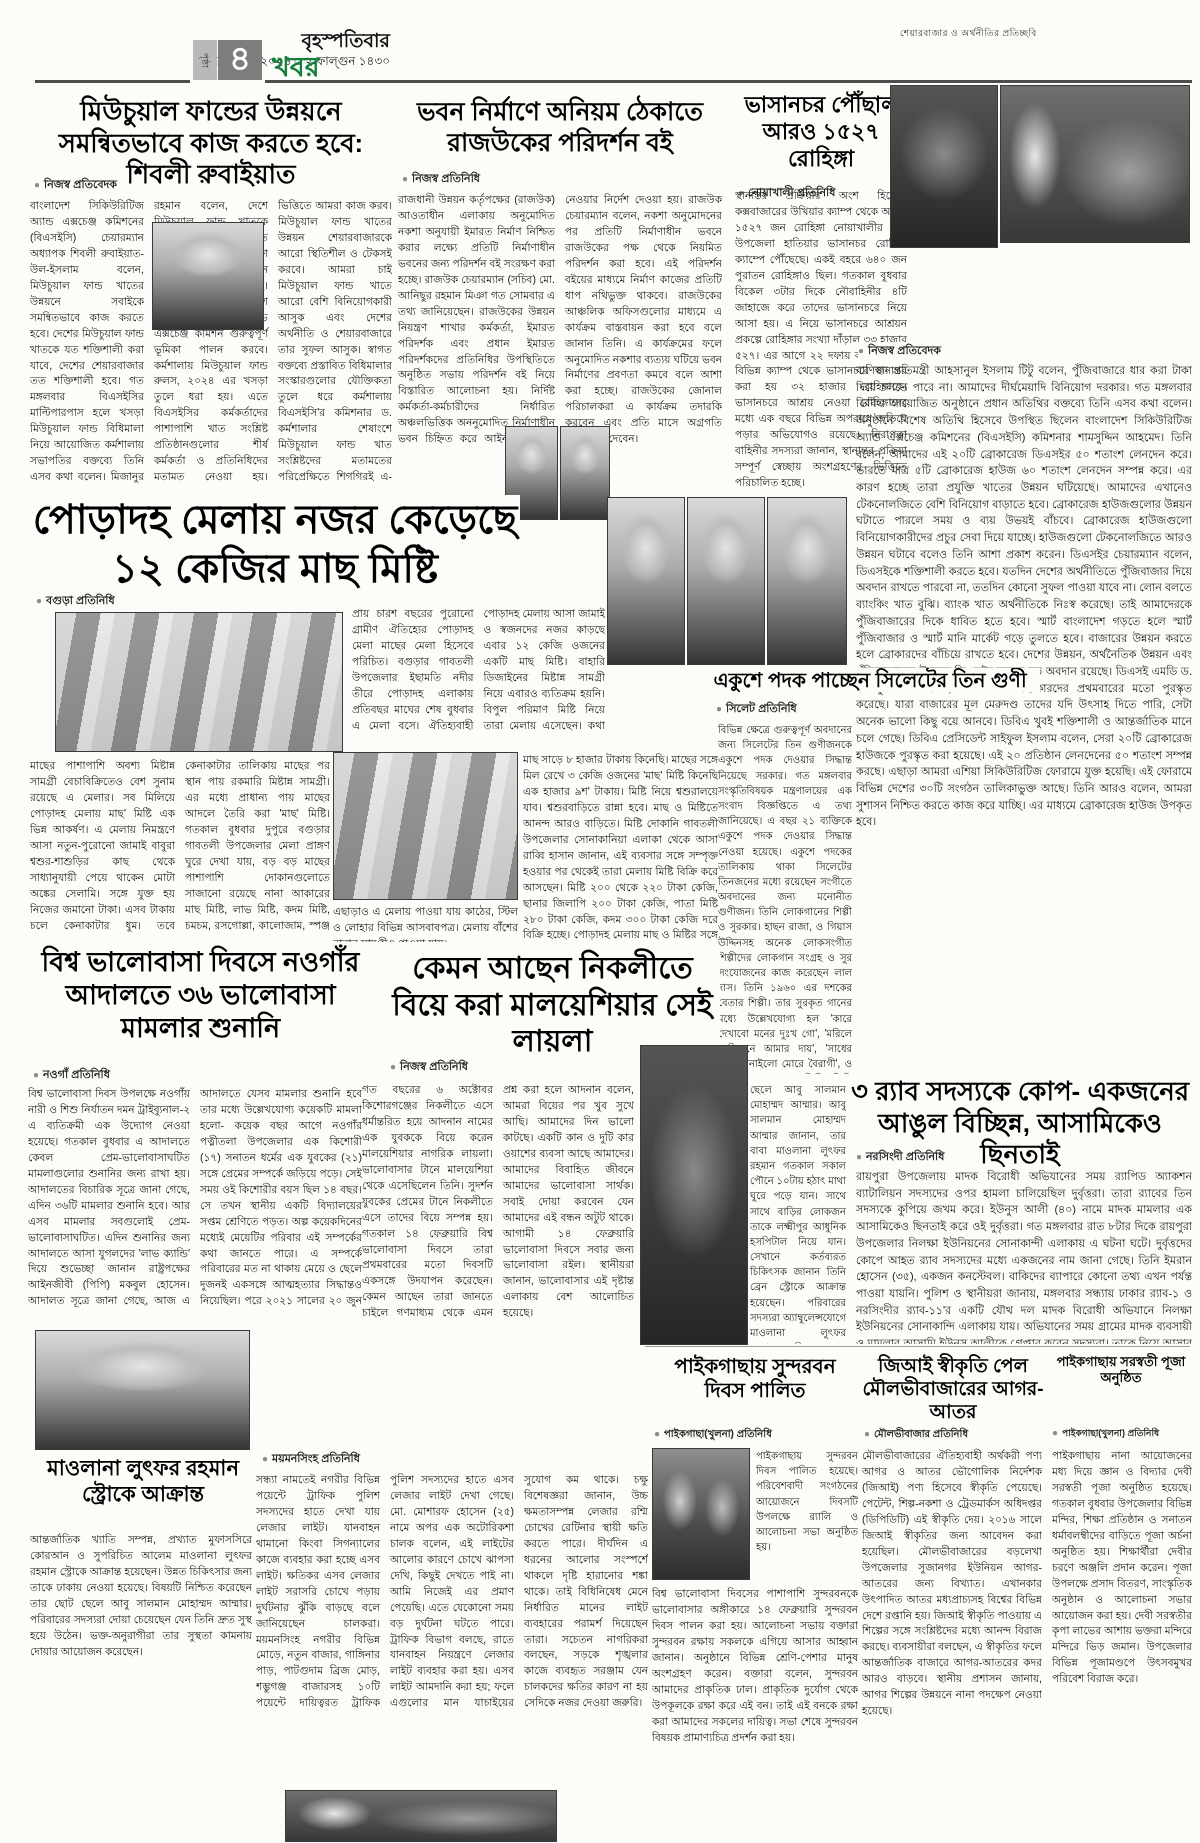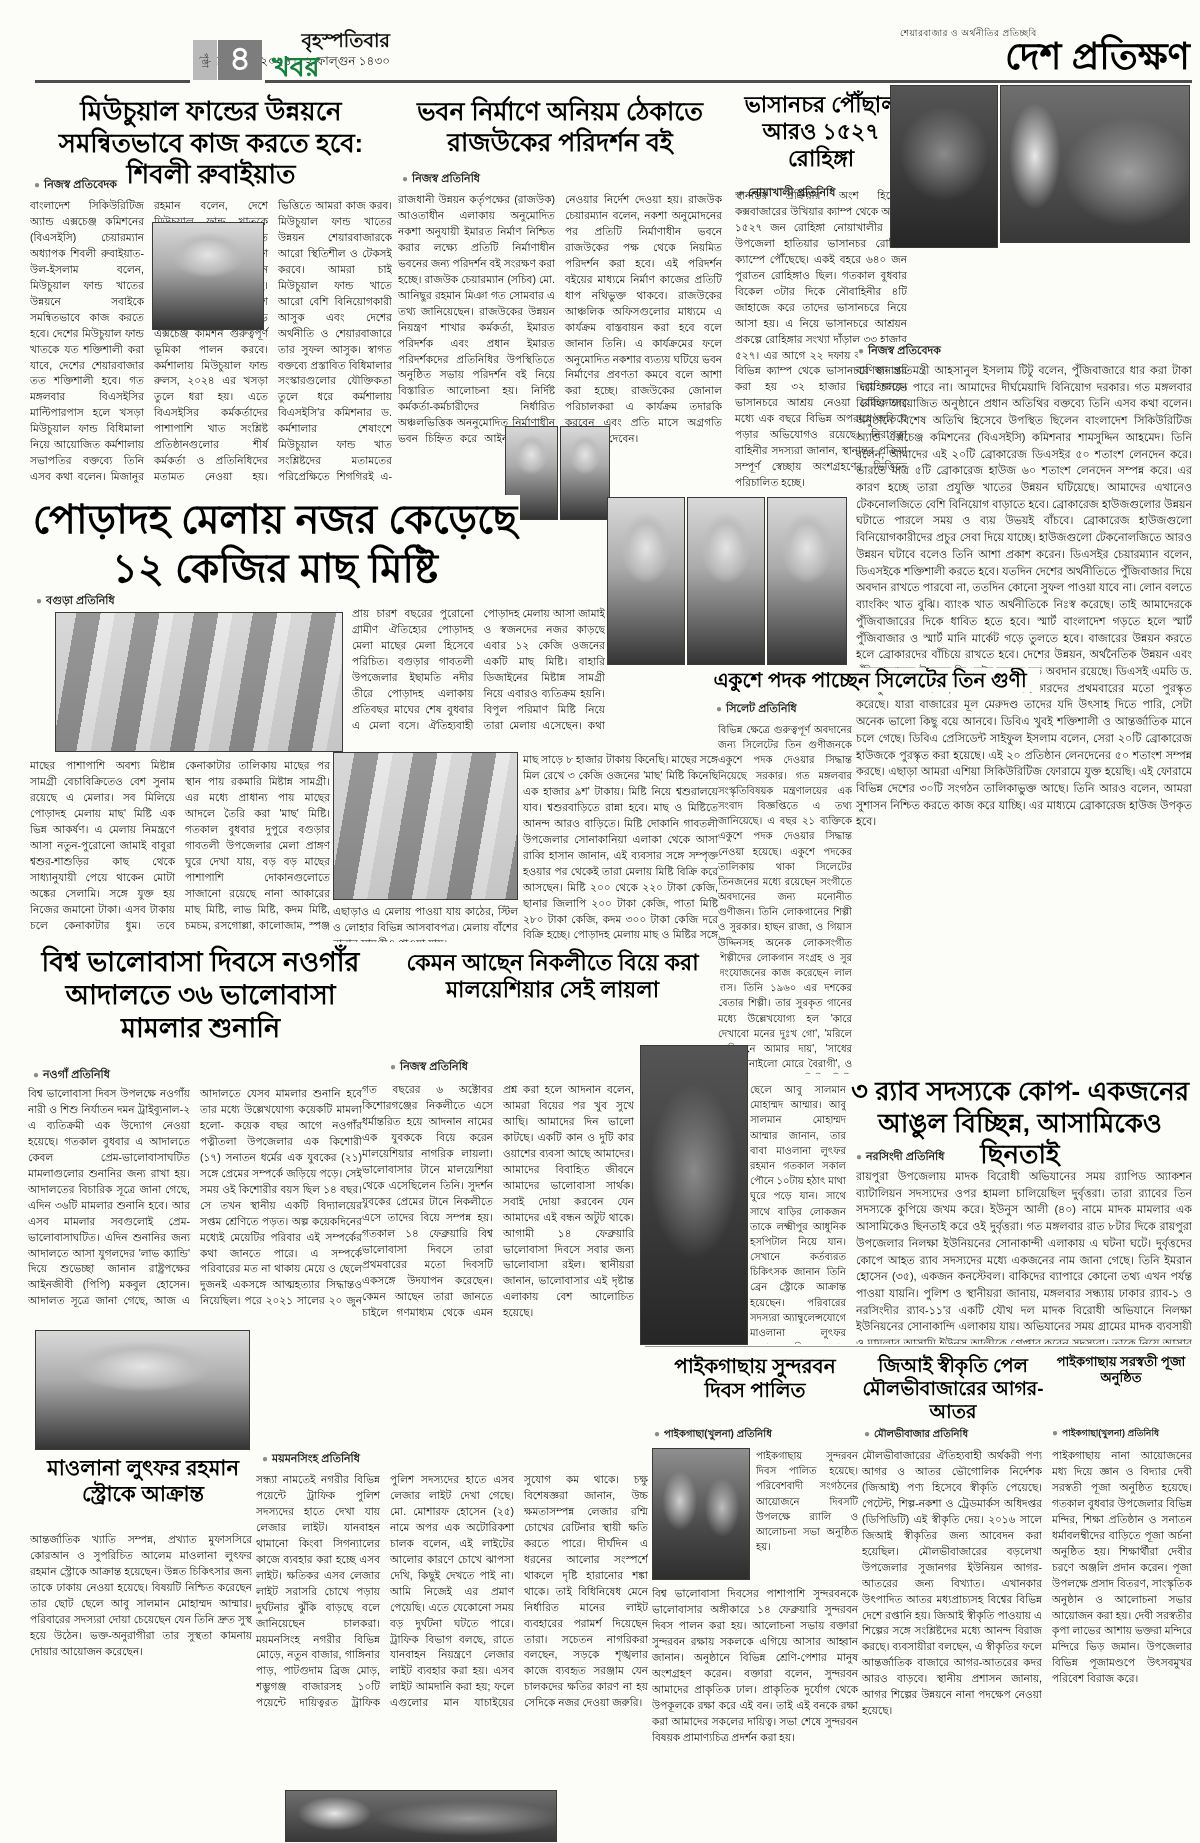--- a/index.html
+++ b/index.html
@@ -53,21 +53,20 @@
 <body>
 
 <div class="page">
 
   <div class="abs hdr-day" style="left:60px;top:26px;width:330px;">বৃহস্পতিবার</div>
   <div class="abs hdr-date" style="left:60px;top:52px;width:330px;">১৫ ফেব্রুয়ারি ২০২৪ □ ২ ফাল্গুন ১৪৩০</div>
   <div class="abs page-strip" style="left:193px;top:40px;width:24px;height:40px;">পৃষ্ঠা</div>
   <div class="abs page-num" style="left:218px;top:40px;width:44px;height:40px;">৪</div>
   <div class="abs section-label" style="left:272px;top:46px;">খবর</div>
   <div class="abs mast-tag" style="left:900px;top:26px;width:290px;">শেয়ারবাজার ও অর্থনীতির প্রতিচ্ছবি</div>
-  <div class="abs mast-title" style="left:860px;top:38px;width:330px;">দেশ প্রতিক্ষণ</div>
   <div class="abs rule" style="left:35px;top:80px;width:155px;"></div>
   <div class="abs rule" style="left:265px;top:80px;width:927px;"></div>
 
   <div class="abs hl" style="left:30px;top:96px;width:362px;font-size:26px;">মিউচুয়াল ফান্ডের উন্নয়নে সমন্বিতভাবে কাজ করতে হবে: শিবলী রুবাইয়াত</div>
   <div class="abs byline" style="left:34px;top:176px;"><span class="dot">●</span><span>নিজস্ব প্রতিবেদক</span></div>
   <div class="abs body-txt c3" style="left:30px;top:198px;width:362px;height:292px;">বাংলাদেশ সিকিউরিটিজ অ্যান্ড এক্সচেঞ্জ কমিশনের (বিএসইসি) চেয়ারম্যান অধ্যাপক শিবলী রুবাইয়াত-উল-ইসলাম বলেন, মিউচুয়াল ফান্ড খাতের উন্নয়নে সবাইকে সমন্বিতভাবে কাজ করতে হবে। দেশের মিউচুয়াল ফান্ড খাতকে যত শক্তিশালী করা যাবে, দেশের শেয়ারবাজার তত শক্তিশালী হবে। গত মঙ্গলবার বিএসইসির মাল্টিপারপাস হলে খসড়া মিউচুয়াল ফান্ড বিধিমালা নিয়ে আয়োজিত কর্মশালায় সভাপতির বক্তব্যে তিনি এসব কথা বলেন। মিজানুর রহমান বলেন, দেশে মিউচুয়াল ফান্ড খাতকে গতিশীল ও প্রাণবন্ত দেখতে চাইলে, এটিকে পুনর্নির্মাণ করা ছাড়া আমাদের সামনে আর কোনো পথ নেই। আইন তৈরিতে বাংলাদেশ সিকিউরিটিজ অ্যান্ড এক্সচেঞ্জ কমিশন গুরুত্বপূর্ণ ভূমিকা পালন করবে। কর্মশালায় মিউচুয়াল ফান্ড রুলস, ২০২৪ এর খসড়া তুলে ধরা হয়। এতে বিএসইসির কর্মকর্তাদের পাশাপাশি খাত সংশ্লিষ্ট প্রতিষ্ঠানগুলোর শীর্ষ কর্মকর্তা ও প্রতিনিধিদের মতামত নেওয়া হয়। ভিত্তিতে আমরা কাজ করব। মিউচুয়াল ফান্ড খাতের উন্নয়ন শেয়ারবাজারকে আরো স্থিতিশীল ও টেকসই করবে। আমরা চাই মিউচুয়াল ফান্ড খাতে আরো বেশি বিনিয়োগকারী আসুক এবং দেশের অর্থনীতি ও শেয়ারবাজারে তার সুফল আসুক। স্বাগত বক্তব্যে প্রস্তাবিত বিধিমালার সংস্কারগুলোর যৌক্তিকতা তুলে ধরে কর্মশালায় বিএসইসি'র কমিশনার ড. কর্মশালার শেষাংশে মিউচুয়াল ফান্ড খাত সংশ্লিষ্টদের মতামতের পরিপ্রেক্ষিতে শিগগিরই এ-সংক্রান্ত আইনের প্রথম খসড়া চূড়ান্ত করা হবে বলে বিএসইসির পক্ষ থেকে জানানো হয়।</div>
   <div class="abs photo ph-portrait" style="left:152px;top:222px;width:112px;height:108px;"></div>
 
   <div class="abs hl" style="left:398px;top:96px;width:324px;font-size:25px;">ভবন নির্মাণে অনিয়ম ঠেকাতে রাজউকের পরিদর্শন বই</div>
   <div class="abs byline" style="left:402px;top:170px;"><span class="dot">●</span><span>নিজস্ব প্রতিনিধি</span></div>
@@ -97,21 +96,21 @@
   <div class="abs photo ph-portrait" style="left:687px;top:497px;width:78px;height:168px;"></div>
   <div class="abs photo ph-portrait" style="left:767px;top:497px;width:80px;height:168px;"></div>
   <div class="abs hl" style="left:700px;top:668px;width:340px;font-size:20px;white-space:nowrap;overflow:hidden;">একুশে পদক পাচ্ছেন সিলেটের তিন গুণী</div>
   <div class="abs byline" style="left:716px;top:700px;"><span class="dot">●</span><span>সিলেট প্রতিনিধি</span></div>
   <div class="abs body-txt" style="left:718px;top:722px;width:134px;height:352px;font-size:10px;">বিভিন্ন ক্ষেত্রে গুরুত্বপূর্ণ অবদানের জন্য সিলেটের তিন গুণীজনকে একুশে পদক দেওয়ার সিদ্ধান্ত নিয়েছে সরকার। গত মঙ্গলবার সংস্কৃতিবিষয়ক মন্ত্রণালয়ের এক সংবাদ বিজ্ঞপ্তিতে এ তথ্য জানিয়েছে। এ বছর ২১ ব্যক্তিকে একুশে পদক দেওয়ার সিদ্ধান্ত নেওয়া হয়েছে। একুশে পদকের তালিকায় থাকা সিলেটের তিনজনের মধ্যে রয়েছেন সংগীতে অবদানের জন্য মনোনীত গুণীজন। তিনি লোকগানের শিল্পী ও সুরকার। হাছন রাজা, ও গিয়াস উদ্দিনসহ অনেক লোকসংগীত শিল্পীদের লোকগান সংগ্রহ ও সুর সংযোজনের কাজ করেছেন লাল দাস। তিনি ১৯৬০ এর দশকের বেতার শিল্পী। তার সুরকৃত গানের মধ্যে উল্লেখযোগ্য হল 'কারে দেখাবো মনের দুঃখ গো', 'মরিলে কান্দিসনে আমার দায়', 'সাধের লাউ বানাইলো মোরে বৈরাগী', ও 'আমি কেমন করে পত্র লিখি'। তিনি সিরাজউদ্দৌলা, দ্বীপান্তর, তপসী, প্রদীপশিখা, বিসর্জন, ও সুরমার বাঁকে বাঁকে নাটকের সংগীত পরিচালনা করেছেন। তার সাফল্যের মধ্যে নজরুল একাডেমি পুরস্কার ও কলকাতায় ভারতীয় লোক সংবর্ধন উল্লেখযোগ্য। ২০১২ সালের ৮ অক্টোবর তিনি মৃত্যুবরণ করেন। জমিদার লাল পরিবারে জন্মগ্রহণ করা বিনিত লাল হাছন রাজা, রাধারমণসহ শিল্পীদের গানের সুর করেছেন। গানের মাধ্যমে দৃষ্টান্ত স্থাপন করেছেন বিশিষ্ট এই শিল্পী।</div>
 
   <div class="abs hl" style="left:28px;top:946px;width:345px;font-size:27px;">বিশ্ব ভালোবাসা দিবসে নওগাঁর আদালতে ৩৬ ভালোবাসা মামলার শুনানি</div>
   <div class="abs byline" style="left:33px;top:1066px;"><span class="dot">●</span><span>নওগাঁ প্রতিনিধি</span></div>
   <div class="abs body-txt c2" style="left:28px;top:1086px;width:334px;height:238px;">বিশ্ব ভালোবাসা দিবস উপলক্ষে নওগাঁয় নারী ও শিশু নির্যাতন দমন ট্রাইব্যুনাল-২ এ ব্যতিক্রমী এক উদ্যোগ নেওয়া হয়েছে। গতকাল বুধবার এ আদালতে কেবল প্রেম-ভালোবাসাঘটিত মামলাগুলোর শুনানির জন্য রাখা হয়। আদালতের বিচারিক সূত্রে জানা গেছে, এদিন ৩৬টি মামলার শুনানি হবে। আর এসব মামলার সবগুলোই প্রেম-ভালোবাসাঘটিত। এদিন শুনানির জন্য আদালতে আসা যুগলদের 'লাভ ক্যান্ডি' দিয়ে শুভেচ্ছা জানান রাষ্ট্রপক্ষের আইনজীবী (পিপি) মকবুল হোসেন। আদালত সূত্রে জানা গেছে, আজ এ আদালতে যেসব মামলার শুনানি হবে তার মধ্যে উল্লেখযোগ্য কয়েকটি মামলা হলো- কয়েক বছর আগে নওগাঁর পত্নীতলা উপজেলার এক কিশোরী (১৭) সনাতন ধর্মের এক যুবকের (২১) সঙ্গে প্রেমের সম্পর্কে জড়িয়ে পড়ে। সেই সময় ওই কিশোরীর বয়স ছিল ১৪ বছর। সে তখন স্থানীয় একটি বিদ্যালয়ের সপ্তম শ্রেণিতে পড়ত। অল্প কয়েকদিনের মধ্যেই মেয়েটির পরিবার এই সম্পর্কের কথা জানতে পারে। এ সম্পর্কে পরিবারের মত না থাকায় মেয়ে ও ছেলে দুজনই একসঙ্গে আত্মহত্যার সিদ্ধান্তও নিয়েছিল। পরে ২০২১ সালের ২০ জুন তারা পালিয়ে বিয়ে করেন। এ ঘটনায় মেয়েটির বাবার করা অপহরণ মামলায় ছেলেটিকে গ্রেপ্তার করা হয়। মামলায় পরশকে কারাগারে পাঠিয়ে আঁখিকে তার পরিবারের জিম্মায় দেন। আদালতের বিচারক মেহেদী হাসান তালুকদার বেলা ১১টার দিকে এজলাসে বসে বিচারিক কার্যক্রম শুরু করেন। তিনি শুনানিতে উপস্থিত যুগলদের প্রেমে না জড়িয়ে নিজেদের ধর্মীয় অনুশাসন ও পিতা-মাতার আদেশ মেনে চলা, পড়াশোনা চালিয়ে যাওয়া, আত্মনির্ভরশীল হওয়া এবং শিক্ষিত হয়ে দেশ ও জাতির কল্যাণে কাজ করতে উদ্বুদ্ধ করেন। রাষ্ট্রপক্ষের আইনজীবী (পিপি) মকবুল হোসেন বলেন, 'আজকে ভিন্ন মাত্রায় আদালত বসেছে। ট্রাইব্যুনালে অসম প্রেমে জড়ানো ও তা থেকে অভিভাবকদের অপহরণ এবং বিয়ের প্রলোভনে ধর্ষণের মামলাগুলো আজ শুনানির জন্য রাখা হয়। বিচারক যুগলদের পড়াশোনার পাশাপাশি ধর্মীয় মূল্যবোধে ও গুরুজনদের আদেশ-নিষেধ মেনে চলার উপদেশ দেন।</div>
 
-  <div class="abs hl" style="left:385px;top:950px;width:335px;font-size:22px;">কেমন আছেন নিকলীতে বিয়ে করা মালয়েশিয়ার সেই লায়লা</div>
+  <div class="abs hl" style="left:385px;top:950px;width:335px;font-size:30px;">কেমন আছেন নিকলীতে বিয়ে করা মালয়েশিয়ার সেই লায়লা</div>
   <div class="abs byline" style="left:390px;top:1058px;"><span class="dot">●</span><span>নিজস্ব প্রতিনিধি</span></div>
   <div class="abs body-txt c2" style="left:362px;top:1082px;width:272px;height:260px;">গত বছরের ৬ অক্টোবর কিশোরগঞ্জের নিকলীতে এসে ধর্মান্তরিত হয়ে আদনান নামের এক যুবককে বিয়ে করেন মালয়েশিয়ার নাগরিক লায়লা। ভালোবাসার টানে মালয়েশিয়া থেকে এসেছিলেন তিনি। সুদর্শন যুবকের প্রেমের টানে নিকলীতে এসে তাদের বিয়ে সম্পন্ন হয়। গতকাল ১৪ ফেব্রুয়ারি বিশ্ব ভালোবাসা দিবসে তারা প্রথমবারের মতো দিবসটি একসঙ্গে উদযাপন করেছেন। কেমন আছেন তারা জানতে চাইলে গণমাধ্যম থেকে এমন প্রশ্ন করা হলে আদনান বলেন, আমরা বিয়ের পর খুব সুখে আছি। আমাদের দিন ভালো কাটছে। একটি কান ও দুটি কার ওয়াশের ব্যবসা আছে আমাদের। আমাদের বিবাহিত জীবনে আমাদের ভালোবাসা সার্থক। সবাই দোয়া করবেন যেন আমাদের এই বন্ধন অটুট থাকে। আগামী ১৪ ফেব্রুয়ারি ভালোবাসা দিবসে সবার জন্য ভালোবাসা রইল। স্থানীয়রা জানান, ভালোবাসার এই দৃষ্টান্ত এলাকায় বেশ আলোচিত হয়েছে।</div>
   <div class="abs photo ph-dark" style="left:640px;top:1045px;width:108px;height:300px;"></div>
 
   <div class="abs body-txt" style="left:750px;top:1082px;width:96px;height:262px;font-size:10px;">ছেলে আবু সালমান মোহাম্মদ আম্মার। আবু সালমান মোহাম্মদ আম্মার জানান, তার বাবা মাওলানা লুৎফর রহমান গতকাল সকাল পৌনে ১০টায় হঠাৎ মাথা ঘুরে পড়ে যান। সাথে সাথে বাড়ির লোকজন তাকে লক্ষ্মীপুর আধুনিক হসপিটাল নিয়ে যান। সেখানে কর্তব্যরত চিকিৎসক জানান তিনি ব্রেন স্ট্রোকে আক্রান্ত হয়েছেন। পরিবারের সদস্যরা অ্যাম্বুলেন্সযোগে মাওলানা লুৎফর রহমানকে নিয়ে ঢাকার ধানমন্ডি ইবনেসিনা হসপিটালের উদ্দেশ্যে রওনা হন।</div>
 
   <div class="abs hl" style="left:848px;top:1076px;width:344px;font-size:26px;">৩ র‍্যাব সদস্যকে কোপ- একজনের আঙুল বিচ্ছিন্ন, আসামিকেও ছিনতাই</div>
   <div class="abs byline" style="left:856px;top:1148px;"><span class="dot">●</span><span>নরসিংদী প্রতিনিধি</span></div>
   <div class="abs body-txt" style="left:856px;top:1168px;width:336px;height:176px;font-size:11px;">রায়পুরা উপজেলায় মাদক বিরোধী অভিযানের সময় র‍্যাপিড অ্যাকশন ব্যাটালিয়ন সদস্যদের ওপর হামলা চালিয়েছিল দুর্বৃত্তরা। তারা র‍্যাবের তিন সদস্যকে কুপিয়ে জখম করে। ইউনুস আলী (৪০) নামে মাদক মামলার এক আসামিকেও ছিনতাই করে ওই দুর্বৃত্তরা। গত মঙ্গলবার রাত ৮টার দিকে রায়পুরা উপজেলার নিলক্ষা ইউনিয়নের সোনাকান্দী এলাকায় এ ঘটনা ঘটে। দুর্বৃত্তদের কোপে আহত র‍্যাব সদস্যদের মধ্যে একজনের নাম জানা গেছে। তিনি ইমরান হোসেন (৩৫), একজন কনস্টেবল। বাকিদের ব্যাপারে কোনো তথ্য এখন পর্যন্ত পাওয়া যায়নি। পুলিশ ও স্থানীয়রা জানায়, মঙ্গলবার সন্ধ্যায় ঢাকার র‍্যাব-১ ও নরসিংদীর র‍্যাব-১১'র একটি যৌথ দল মাদক বিরোধী অভিযানে নিলক্ষা ইউনিয়নের সোনাকান্দি এলাকায় যায়। অভিযানের সময় গ্রামের মাদক ব্যবসায়ী ও মামলার আসামি ইউনুস আলীকে গ্রেপ্তার করেন সদস্যরা। তাকে নিয়ে আসার সময় দুর্বৃত্তরা হামলা চালায়। দুর্বৃত্তরা গ্রামে পরিচিত ও ইউনুস আলী আত্মীয়-স্বজন এবং পক্ষের। তারা সবাই র‍্যাবকে ব্যারিকেড দিয়ে ঘিরে ফেলে হামলা করে। অপর দুই সদস্যসহ কনস্টেবল ইমরান হোসেন হামলার শিকার হন। তার মাথায় ও হাতে কোপ লেগেছে। ইমরানের হাতের আঙুল বিচ্ছিন্ন হয়ে গিয়েছে।</div>
 

